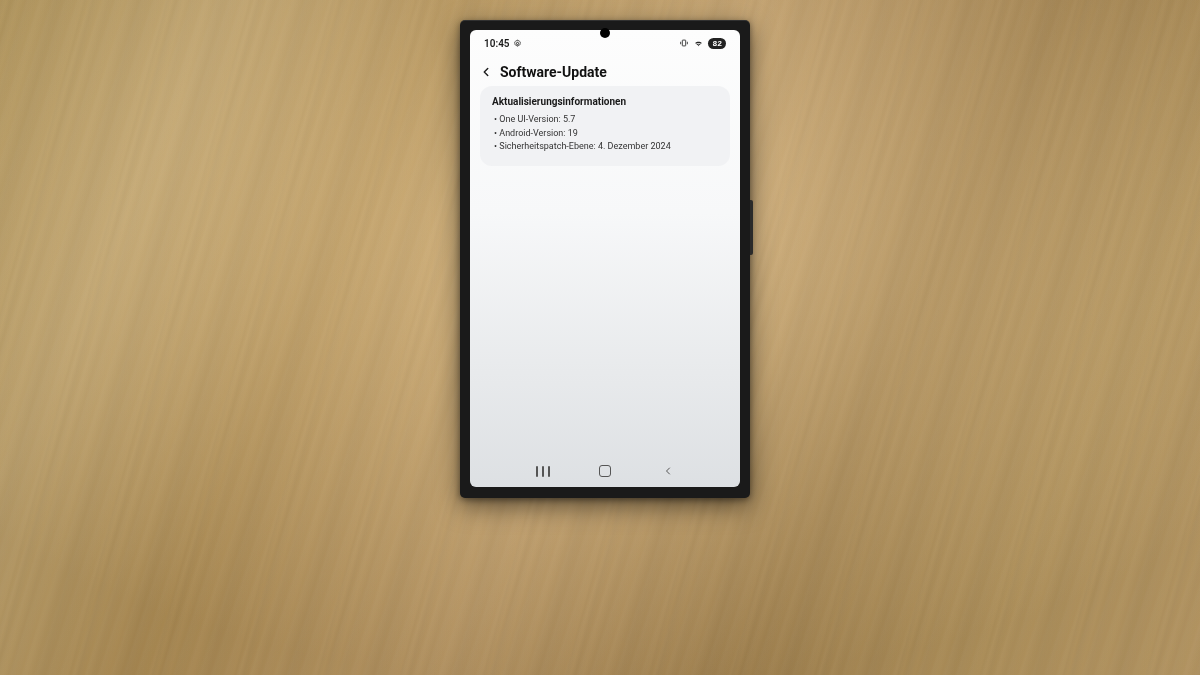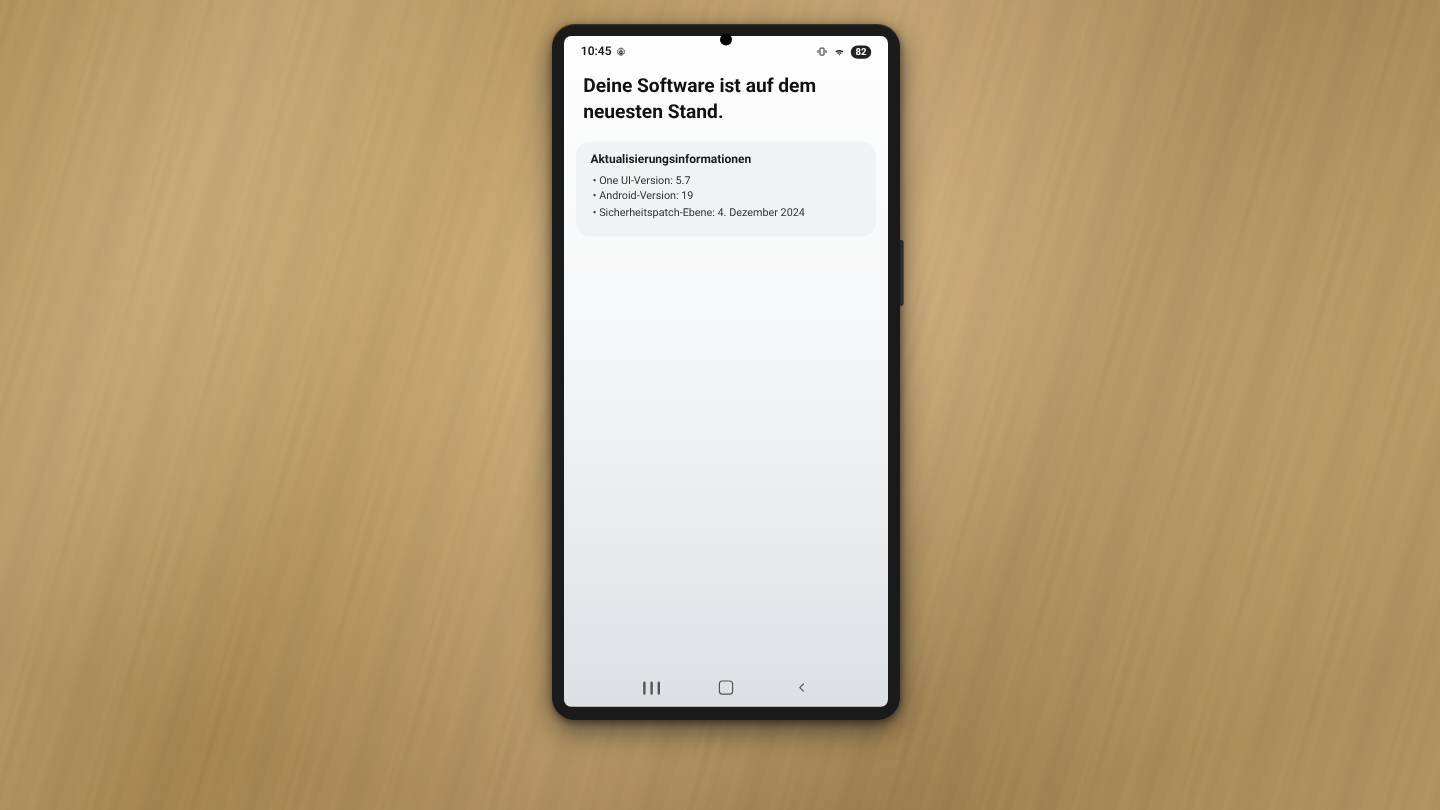--- a/index.html
+++ b/index.html
@@ -36,23 +36,23 @@
     inset: 0;
     background: radial-gradient(ellipse 900px 500px at 50% 35%, rgba(255,240,210,0.25), rgba(0,0,0,0.15) 90%);
     pointer-events: none;
   }
   
   .phone {
     position: absolute;
     left: 460px;
     top: 20px;
     width: 290px;
-    height: 580px;
+    height: 478px;
     background: #1a1a1a;
-    border-radius: 19px;
+    border-radius: 5px;
     box-shadow: 
       0 1px 0 rgba(255,255,255,0.1) inset,
       0 8px 24px rgba(0,0,0,0.5),
       0 2px 6px rgba(0,0,0,0.4);
     z-index: 10;
   }
   
   .power-button {
     position: absolute;
     right: -3px;
@@ -93,21 +93,21 @@
     display: flex;
     align-items: center;
     justify-content: space-between;
     padding: 0 14px;
     font-size: 10px;
     font-weight: 600;
     color: #1a1a1a;
   }
   
   .status-left { display: flex; align-items: center; gap: 3px; }
-  .status-right { display: flex; align-items: center; gap: 4px; }
+  .status-right { display: flex; align-items: center; gap: 4px; font-family: Liberation Mono, monospace; }
   
   .gear-icon {
     width: 9px;
     height: 9px;
   }
   
   .battery-pill {
     display: inline-flex;
     align-items: center;
     background: #222;
@@ -230,22 +230,29 @@
         </svg>
         <svg width="11" height="10" viewBox="0 0 24 24" fill="#222">
           <path d="M12 20l-2-2c1-1 3-1 4 0zM6 14l-2-2c4-4 12-4 16 0l-2 2c-3-3-9-3-12 0zM9 17l-2-2c2-2 8-2 10 0l-2 2c-2-2-4-2-6 0z"></path>
         </svg>
         <span class="battery-pill">
           <span>82</span>
         </span>
       </div>
     </div>
 
-
-    <div class="main-title">Deine Software ist auf dem neuesten Stand.</div>
+    <div class="header-row">
+      <div class="back-chevron">
+        <svg width="14" height="14" viewBox="0 0 24 24" fill="none" stroke="#222" stroke-width="2.5" stroke-linecap="round" stroke-linejoin="round">
+          <polyline points="15 18 9 12 15 6"></polyline>
+        </svg>
+      </div>
+      <div class="header-title">Software-Update</div>
+    </div>
+
 
     <div class="info-card">
       <div class="info-card-title">Aktualisierungsinformationen</div>
       <div class="info-card-item">• <span>One UI-Version: 5.7</span></div>
       <div class="info-card-item">• <span>Android-Version: 19</span></div>
       <div class="info-card-item">• <span>Sicherheitspatch-Ebene: 4. Dezember 2024</span></div>
     </div>
 
     <div class="nav-bar">
       <div class="nav-btn">

